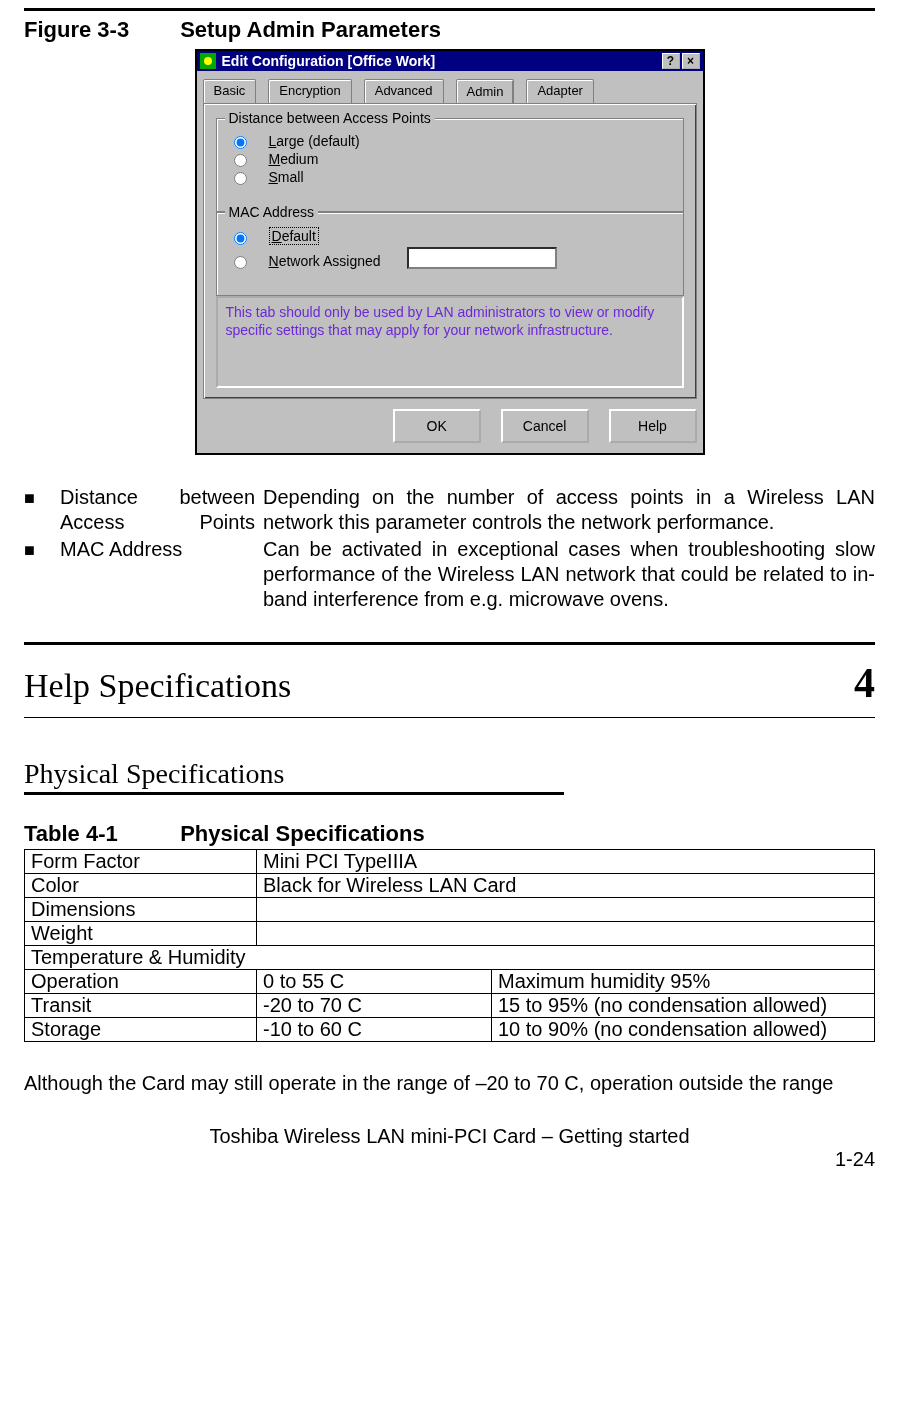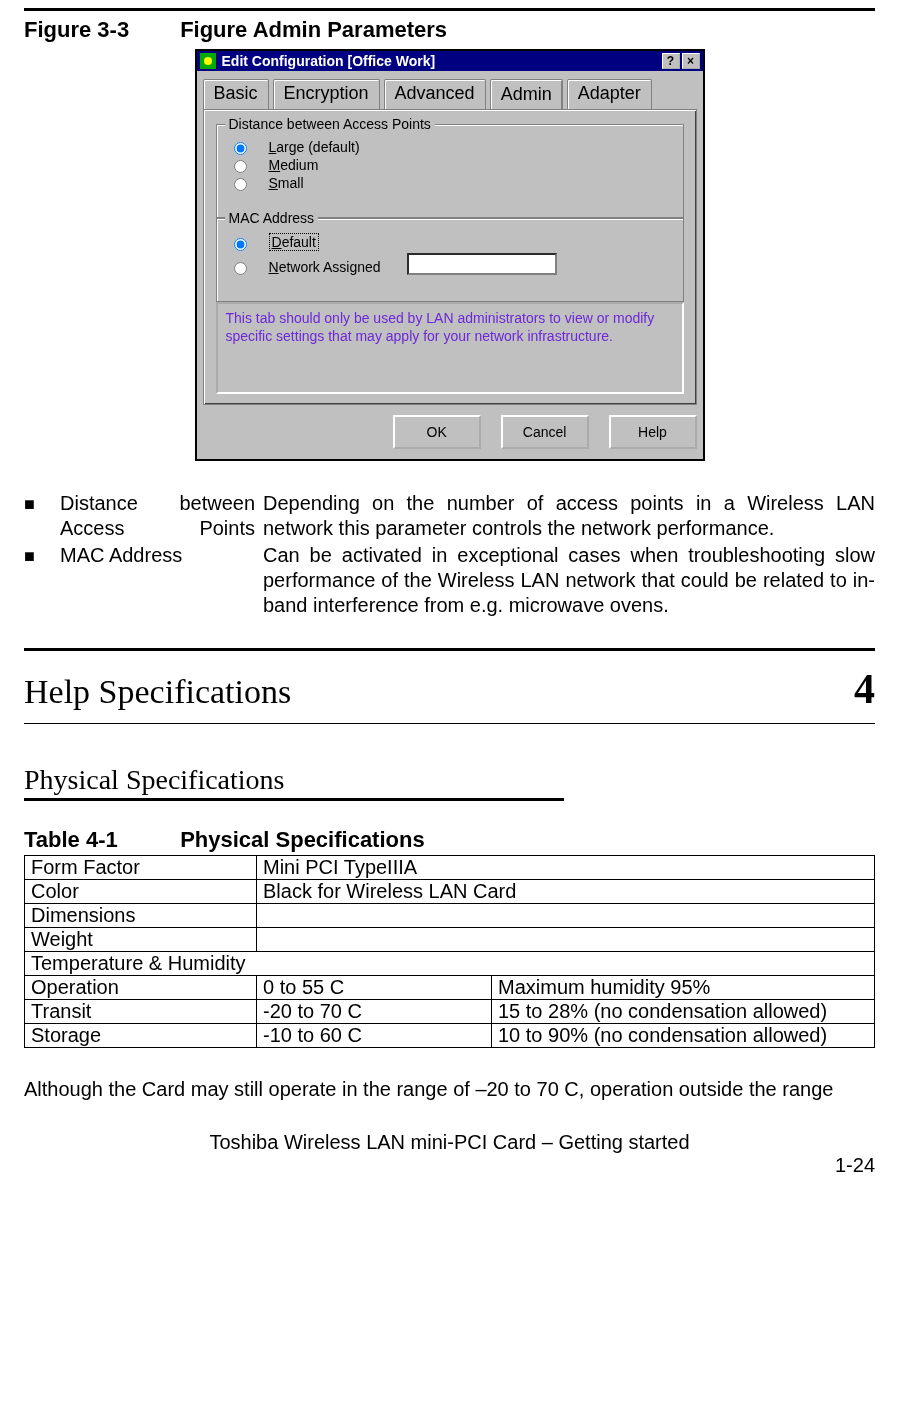--- a/index.html
+++ b/index.html
@@ -64,22 +64,22 @@
   .tabrow {
     padding: 8px 6px 0 6px;
     display:flex;
   }
   .tab {
     border: 1px solid #808080;
     border-bottom: none;
     padding: 3px 10px;
     background: #c0c0c0;
     position: relative;
-    margin-right: 4px;
-    font-size: 18px;
+    margin-right: 12px;
+    font-size: 13px;
     border-top-left-radius: 2px;
     border-top-right-radius: 2px;
     box-shadow: inset 1px 1px 0 #fff;
   }
   .tab.active {
     background: #c0c0c0;
     z-index: 2;
     padding-top: 4px;
     padding-bottom: 4px;
     box-shadow: inset 1px 1px 0 #fff, inset -1px 0 0 #808080;
@@ -233,21 +233,21 @@
     padding-right: 0;
   }
 </style>
 </head>
 <body>
 
 <div class="page">
   <div class="hr-top"></div>
   <div class="fig-caption">
     <span class="label">Figure 3-3</span>
-    <span>Figure Admin Parameters</span>
+    <span>Setup Admin Parameters</span>
   </div>
 
   <div class="screenshot-wrap">
     <div class="win">
       <div class="titlebar">
         <span class="icon"></span>
         <span class="title">Edit Configuration [Office Work]</span>
         <span class="tbtn">?</span>
         <span class="tbtn">×</span>
       </div>
@@ -357,21 +357,21 @@
       <td colspan="3">Temperature &amp; Humidity</td>
     </tr>
     <tr>
       <td class="c1">Operation</td>
       <td class="c2a">0 to 55 C</td>
       <td>Maximum humidity 95%</td>
     </tr>
     <tr>
       <td class="c1">Transit</td>
       <td class="c2a">-20 to 70 C</td>
-      <td>15 to 28% (no condensation allowed)</td>
+      <td>15 to 95% (no condensation allowed)</td>
     </tr>
     <tr>
       <td class="c1">Storage</td>
       <td class="c2a">-10 to 60 C</td>
       <td>10 to 90% (no condensation allowed)</td>
     </tr>
   </tbody>
     </table>
 
   <div class="note">Although the Card may still operate in the range of –20 to 70 C, operation outside the range</div>

